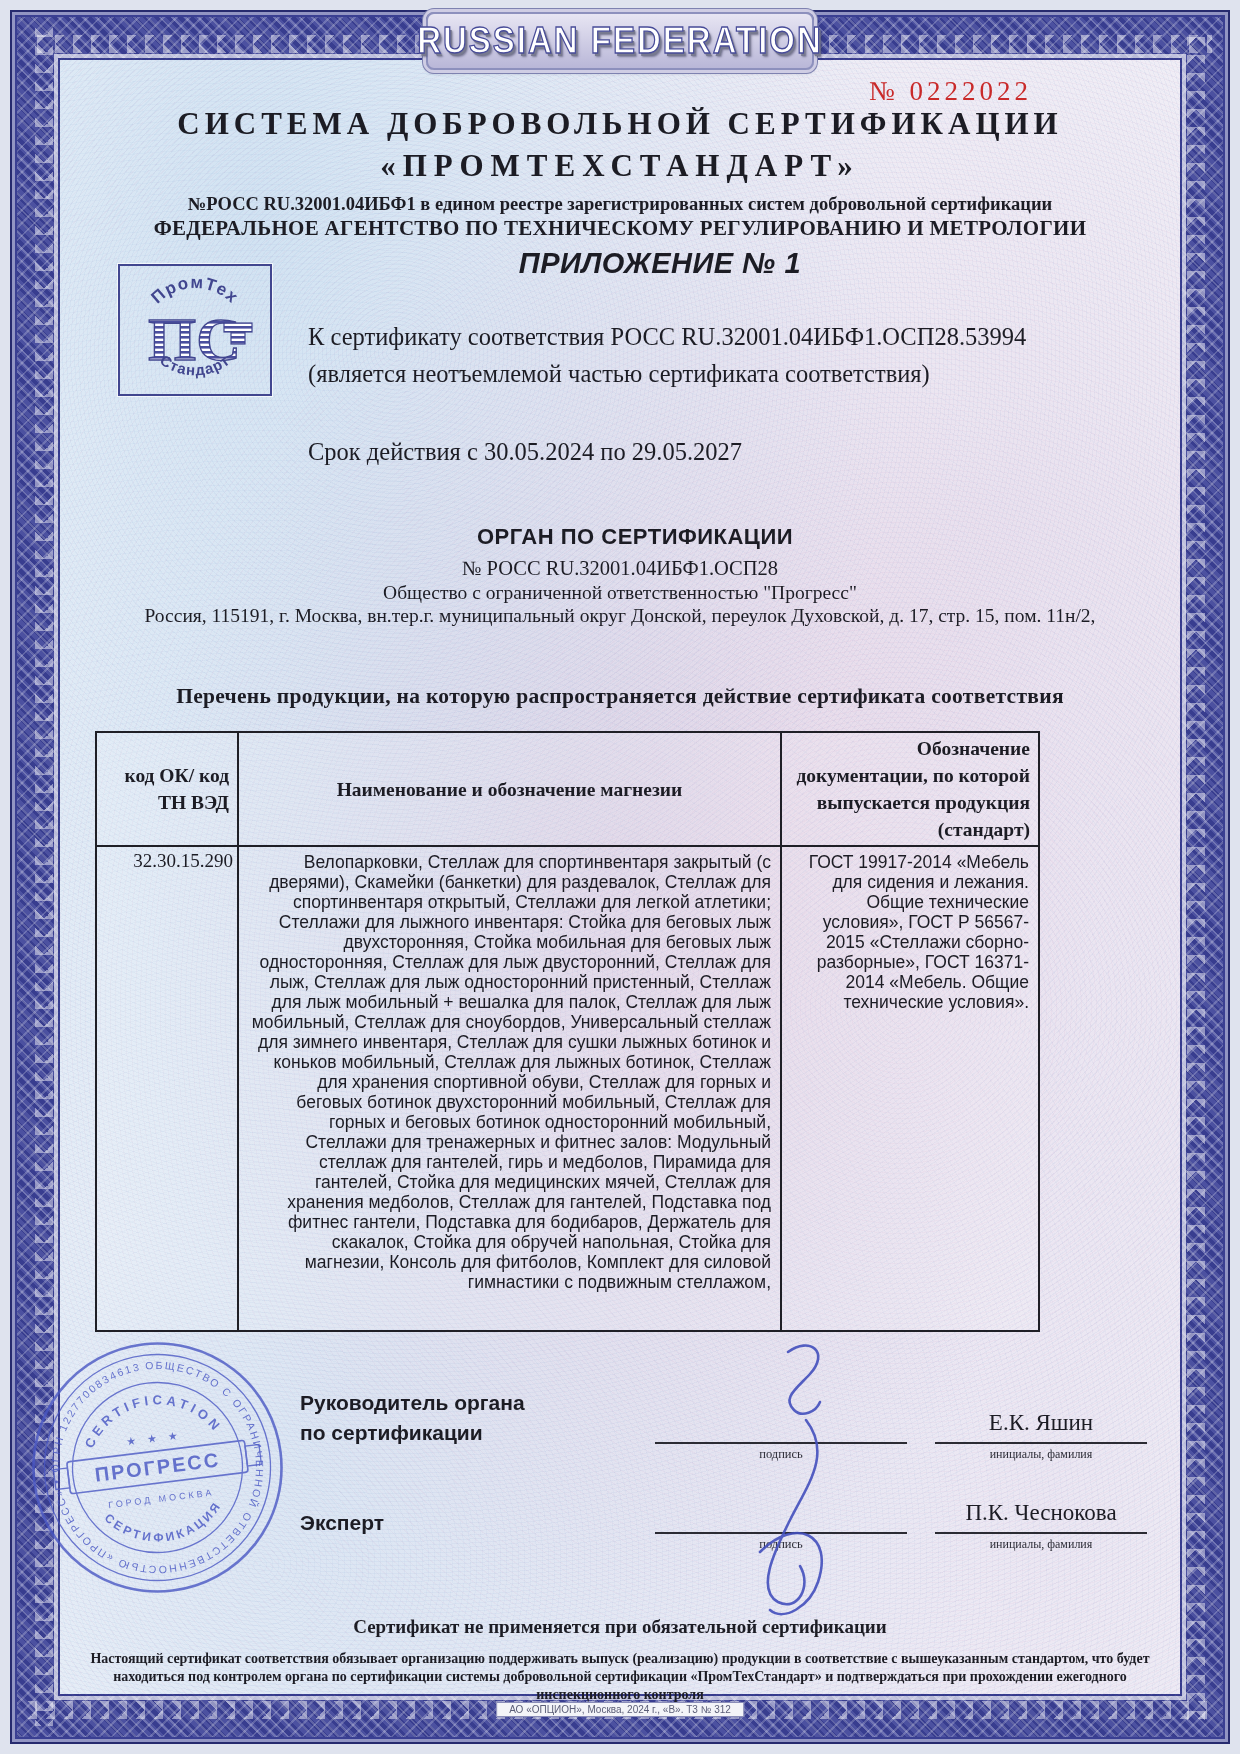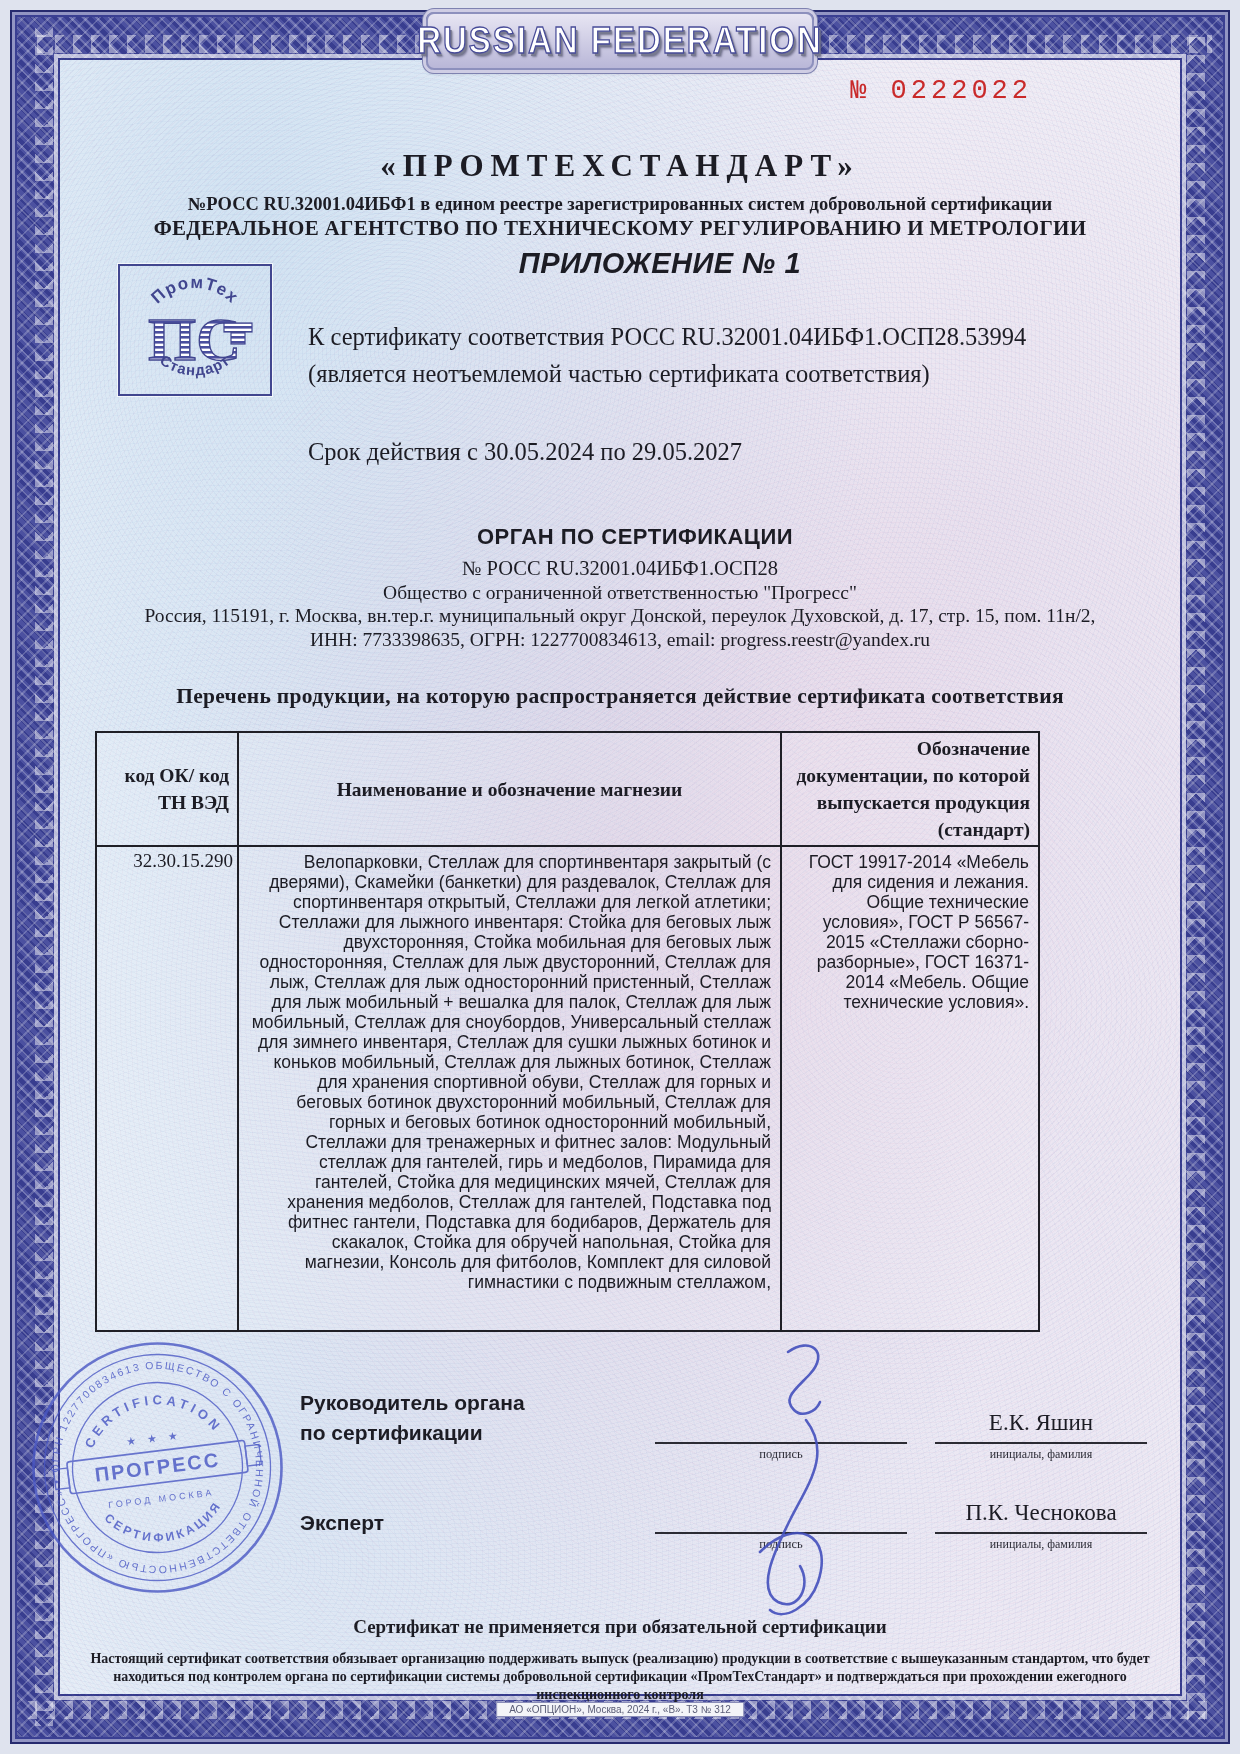--- a/index.html
+++ b/index.html
@@ -44,21 +44,21 @@
 
   
   .badge{left:50%;top:12px;transform:translateX(-50%);width:384px;height:54px;z-index:6;
     background:linear-gradient(#e7e5f3,#b9b7d8);border:2px solid #8d90bd;border-radius:8px;
     box-shadow:0 0 0 3px #cfcde4,0 0 0 4px #7e82b0,0 2px 4px rgba(40,40,80,.45);
     display:flex;align-items:center;justify-content:center;}
   .badge span{font-family:"Liberation Sans",sans-serif;font-weight:700;font-size:33px;letter-spacing:2px;
     color:#fff;transform:scaleY(1.12);-webkit-text-stroke:1.2px #474b98;
     text-shadow:2px 2px 0 #77798f,3px 3px 2px rgba(50,50,80,.5);white-space:nowrap;}
 
-  .docnum{top:76px;right:208px;font-family:Liberation Mono, monospace;font-size:27px;letter-spacing:4px;
+  .docnum{top:76px;right:208px;font-family:Liberation Serif, serif;font-size:27px;letter-spacing:4px;
     color:#c92a2a;font-weight:500;}
 
   
   .t1{top:106px;font-size:31px;font-weight:600;letter-spacing:5px;}
   .t2{top:148px;font-size:31px;font-weight:600;letter-spacing:7px;}
   .t3{top:194px;font-size:18.5px;font-weight:700;}
   .t4{top:216px;font-size:21px;font-weight:700;letter-spacing:.3px;}
   .appendix{top:247px;font-family:"Liberation Sans",sans-serif;font-weight:700;font-size:29px;
     text-indent:80px;letter-spacing:.5px;font-style:italic;}
 
@@ -127,20 +127,21 @@
     <div class="zz zz-r"></div>
   </div>
   <div class="band-hole"></div>
   <div class="moire"></div>
 
   <div class="abs badge">
     <span>RUSSIAN FEDERATION</span>
   </div>
   <div class="abs docnum">№ 0222022</div>
 
+  <div class="abs ctr t1">СИСТЕМА ДОБРОВОЛЬНОЙ СЕРТИФИКАЦИИ</div>
   <div class="abs ctr t2">«ПРОМТЕХСТАНДАРТ»</div>
   <div class="abs ctr t3">№РОСС RU.32001.04ИБФ1 в едином реестре зарегистрированных систем добровольной сертификации</div>
   <div class="abs ctr t4">ФЕДЕРАЛЬНОЕ АГЕНТСТВО ПО ТЕХНИЧЕСКОМУ РЕГУЛИРОВАНИЮ И МЕТРОЛОГИИ</div>
   <div class="abs ctr appendix">ПРИЛОЖЕНИЕ № 1</div>
 
   <div class="abs logo">
     <svg viewBox="0 0 150 128">
       <defs>
         <pattern id="hstripe" width="8" height="5" patternUnits="userSpaceOnUse">
           <rect width="8" height="5" fill="#ffffff"></rect>
@@ -164,21 +165,20 @@
   <div class="abs intro">
     <div>К сертификату соответствия РОСС RU.32001.04ИБФ1.ОСП28.53994</div>
     <div>(является неотъемлемой частью сертификата соответствия)</div>
   </div>
   <div class="abs validity">Срок действия с 30.05.2024 по 29.05.2027</div>
 
   <div class="abs ctr org-title">ОРГАН ПО СЕРТИФИКАЦИИ</div>
   <div class="abs ctr org-num">№ РОСС RU.32001.04ИБФ1.ОСП28</div>
   <div class="abs ctr org-name">Общество с ограниченной ответственностью "Прогресс"</div>
   <div class="abs ctr org-addr">Россия, 115191, г. Москва, вн.тер.г. муниципальный округ Донской, переулок Духовской, д. 17, стр. 15, пом. 11н/2,</div>
-  <div class="abs ctr org-req">ИНН: 7733398635, ОГРН: 1227700834613, email: progress.reestr@yandex.ru</div>
 
   <div class="abs ctr list-head">Перечень продукции, на которую распространяется действие сертификата соответствия</div>
   <div class="abs ptable">
     <div class="th">код ОК/ код ТН ВЭД</div>
     <div class="th">Наименование и обозначение магнезии</div>
     <div class="th">Обозначение документации, по которой выпускается продукция (стандарт)</div>
     <div class="td">32.30.15.290</div>
     <div class="td-name">Велопарковки, Стеллаж для спортинвентаря закрытый (с дверями), Скамейки (банкетки) для раздевалок, Стеллаж для спортинвентаря открытый, Стеллажи для легкой атлетики;  Стеллажи для лыжного инвентаря: Стойка для беговых лыж двухсторонняя, Стойка мобильная для беговых лыж односторонняя, Стеллаж для лыж двусторонний, Стеллаж для лыж, Стеллаж для лыж односторонний пристенный, Стеллаж для лыж мобильный + вешалка для палок, Стеллаж для лыж мобильный, Стеллаж для сноубордов, Универсальный стеллаж для зимнего инвентаря, Стеллаж для сушки лыжных ботинок и коньков мобильный, Стеллаж для лыжных ботинок, Стеллаж для хранения спортивной обуви, Стеллаж для горных и беговых ботинок двухсторонний мобильный, Стеллаж для горных и беговых ботинок односторонний мобильный, Стеллажи для тренажерных и фитнес залов: Модульный стеллаж для гантелей, гирь и медболов, Пирамида для гантелей, Стойка для медицинских мячей, Стеллаж для хранения медболов, Стеллаж для гантелей, Подставка под фитнес гантели, Подставка для бодибаров, Держатель для скакалок, Стойка для обручей напольная, Стойка для магнезии, Консоль для фитболов, Комплект для силовой гимнастики с подвижным стеллажом,</div>
     <div class="td-docs">ГОСТ 19917-2014 «Мебель для сидения и лежания. Общие технические условия», ГОСТ Р 56567-2015 «Стеллажи сборно-разборные», ГОСТ 16371-2014 «Мебель. Общие технические условия».</div>
   </div>

